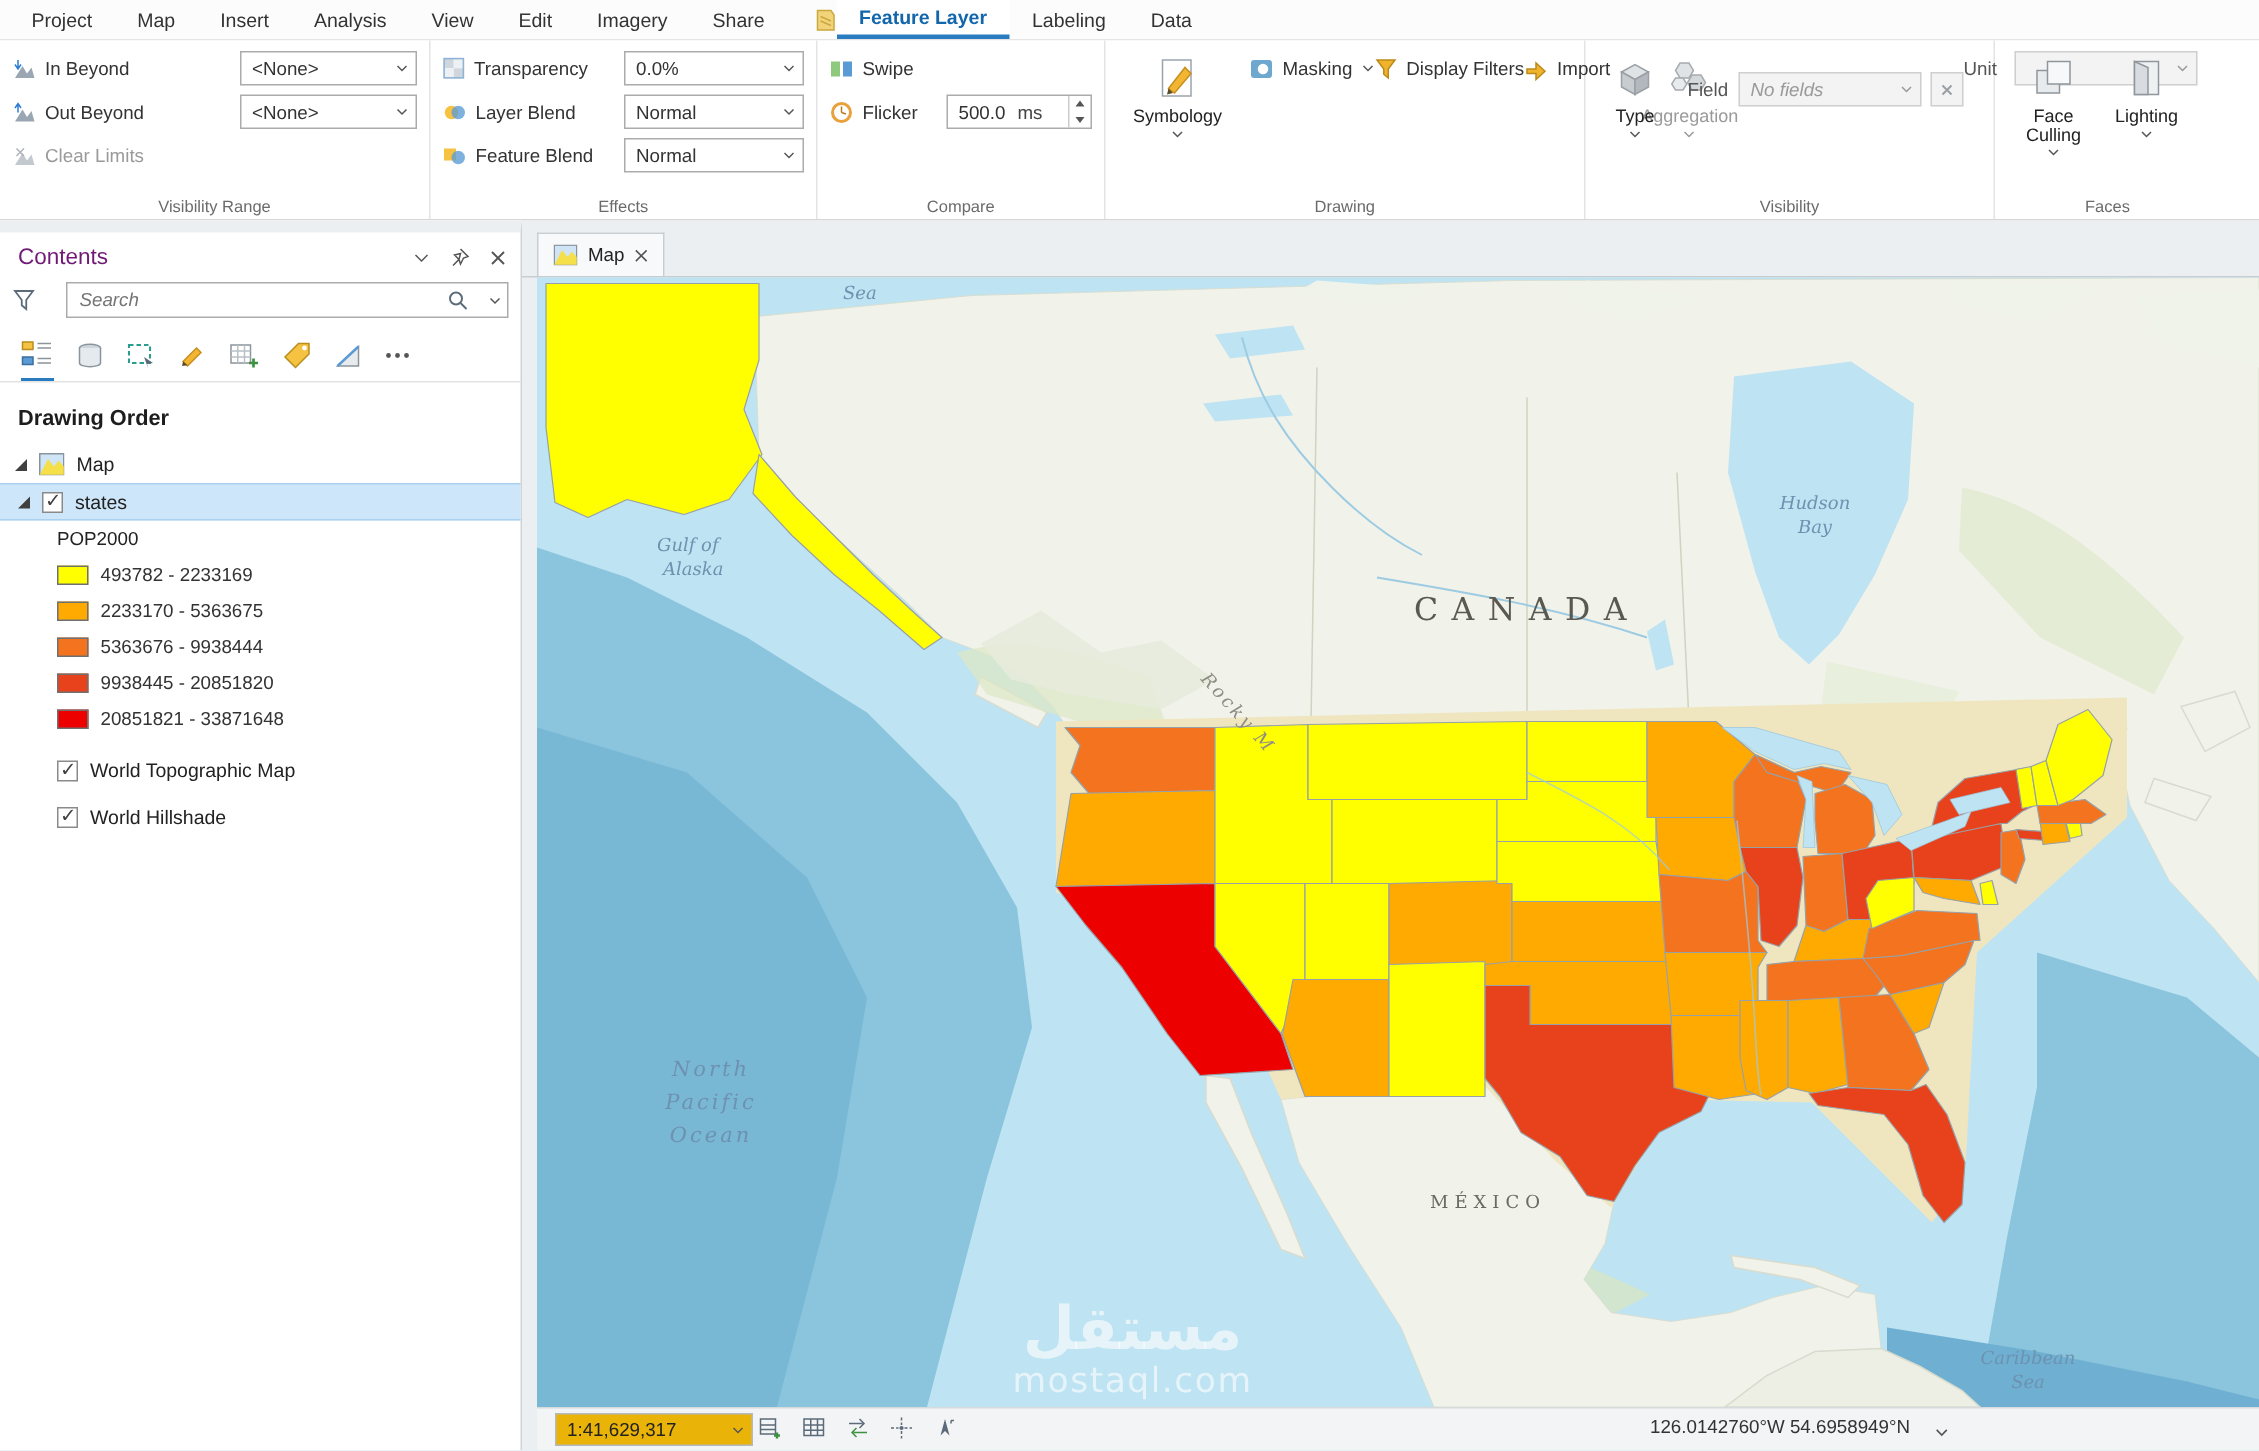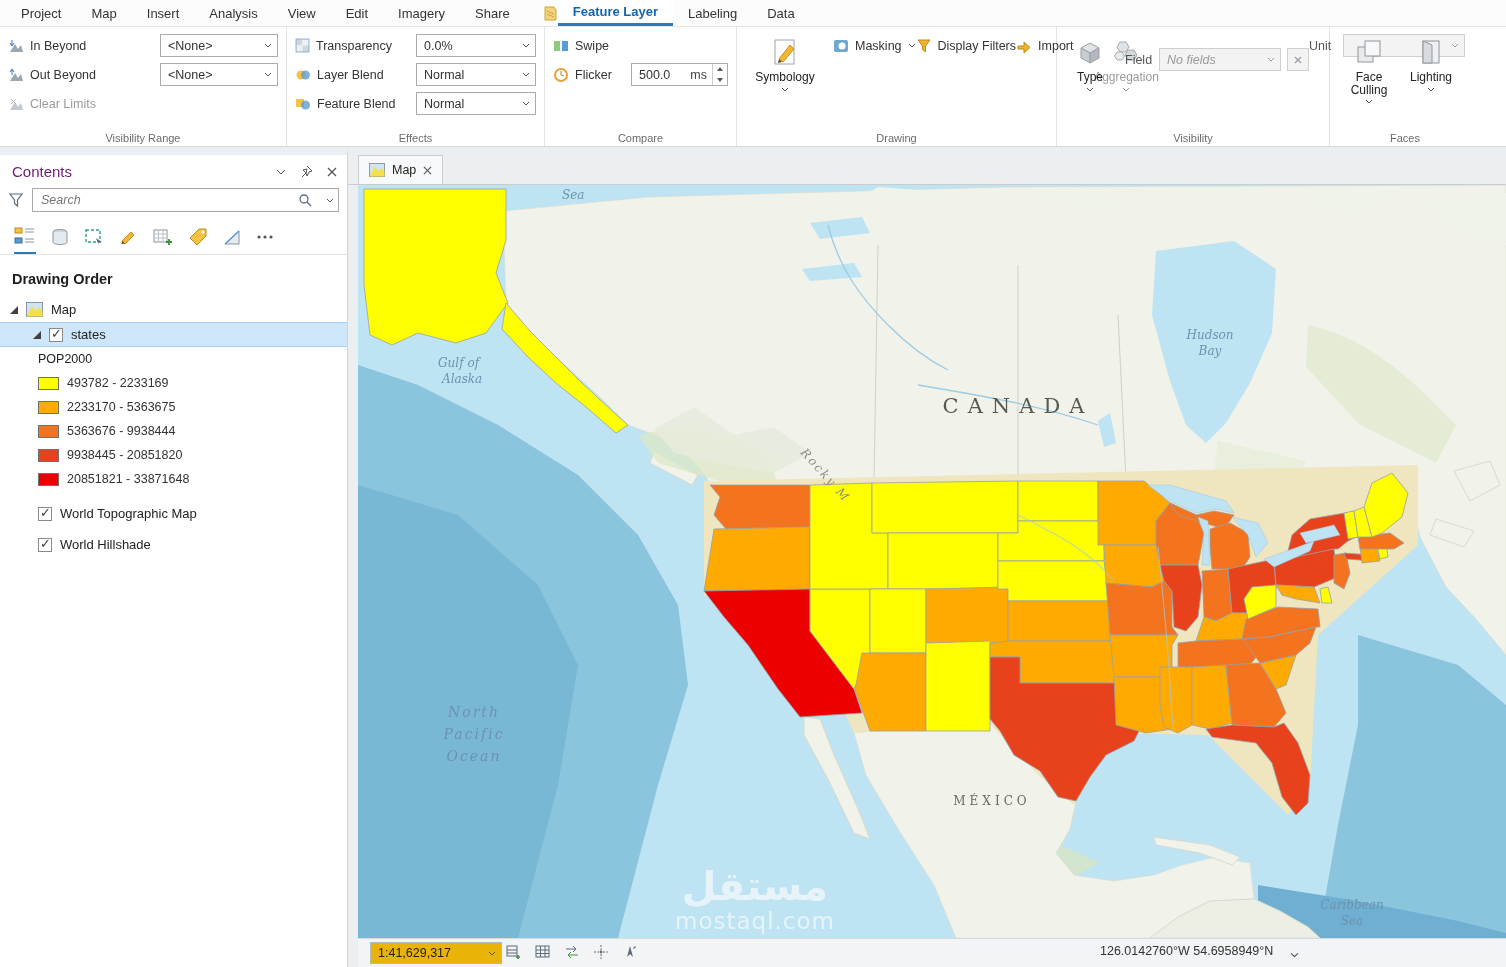--- a/index.html
+++ b/index.html
@@ -16,38 +16,38 @@
   .gcap{position:absolute;bottom:2px;left:0;right:0;text-align:center;font-size:11px;color:#6b6b6b}
   .rrow{display:flex;align-items:center;height:25px;margin-bottom:4px;font-size:12.5px;color:#333}
   .rlabel{margin-left:6px;white-space:nowrap}
   .rlabel.dim{color:#9a9a9a}
   .combo{height:23px;border:1px solid #ababab;background:#fff;display:flex;align-items:center;justify-content:space-between;padding:0 5px 0 7px;font-size:12.5px;margin-left:auto}
   .combo.dis{background:#f3f3f3;color:#9a9a9a;border-color:#cfcfcf}
   .combo .val{white-space:nowrap}
   .combo .val.italic{font-style:italic}
   .chev{flex:none;margin-left:6px}
   .numbox{height:23px;width:97px;border:1px solid #ababab;background:#fff;display:flex;align-items:center;font-size:12.5px;margin-left:auto;padding-left:7px}
-  .numbox .unit{margin-left:20px;color:#444}
+  .numbox .unit{margin-left:8px;color:#444}
   .spin{margin-left:auto;width:15px;height:100%;border-left:1px solid #ccc;display:flex;flex-direction:column}
   .spin span{flex:1;display:flex;align-items:center;justify-content:center}
   .tri-up{width:0;height:0;border-left:3px solid transparent;border-right:3px solid transparent;border-bottom:4px solid #555}
   .tri-dn{width:0;height:0;border-left:3px solid transparent;border-right:3px solid transparent;border-top:4px solid #555}
   .bigbtn{display:flex;flex-direction:column;align-items:center;padding:4px 4px 0;font-size:12px;line-height:13px;text-align:center;flex:none}
   .bigbtn .blabel{margin-top:4px;white-space:pre-line}
   .bigbtn.dis{color:#9a9a9a}
   .smallcol{display:flex;flex-direction:row;margin-left:8px}
   .hflex{display:flex;align-items:flex-start;height:100%}
   .xbtn{width:22px;height:23px;border:1px solid #cfcfcf;background:#f3f3f3;display:flex;align-items:center;justify-content:center;margin-left:6px}
   .flabel{width:34px;font-size:12.5px;color:#555}
   
   #contents{position:absolute;top:147px;left:0;width:348px;bottom:0;background:#fff;border-right:1px solid #cfd4d8;border-top:8px solid #eceff1}
   .phead{display:flex;align-items:center;padding:8px 10px 6px 12px}
   .phead .ptitle{font-size:15px;color:#701a75}
   .phicons{margin-left:auto;display:flex;gap:14px;align-items:center}
-  .searchrow{display:flex;align-items:center;padding:2px 8px 8px 8px;gap:8px}
+  .searchrow{display:flex;align-items:center;padding:2px 8px 8px 8px;gap:20px}
   .searchbox{flex:1;height:24px;border:1px solid #ababab;background:#fff;display:flex;align-items:center;padding:0 4px 0 8px}
   .searchbox input{border:none;outline:none;flex:1;font-size:12.5px;font-style:italic;color:#666;font-family:inherit;background:transparent}
   .ptoolbar{display:flex;align-items:center;gap:14px;padding:6px 0 0 14px;border-bottom:1px solid #e3e3e3;position:relative}
   .ptool{padding-bottom:6px;display:flex;align-items:center}
   .ptool.active{border-bottom:2px solid #2a7cc0}
   .dorder{font-size:14.5px;font-weight:bold;color:#1d1d1d;margin:16px 0 10px 12px}
   .trow{display:flex;align-items:center;height:25px;font-size:13px;color:#222}
   .trow .exp{width:0;height:0;border-left:8px solid transparent;border-bottom:8px solid #404040;margin-right:8px;flex:none}
   .trow.sel{background:#cde6f9;border-top:1px solid #a9d0ee;border-bottom:1px solid #a9d0ee}
   .cb{width:14px;height:14px;border:1px solid #8a8a8a;background:#fff;margin-right:8px;flex:none;position:relative}
@@ -466,21 +466,21 @@
     <span class="exp"></span>
     <span style="margin-right:8px">
         <svg width="17" height="15" viewBox="0 0 17 15">
           <rect x="0.5" y="0.5" width="16" height="14" fill="#cfe4f7" stroke="#8a949c"></rect>
           <path d="M0.5 14.5 L6 4 L10 9 L13 5 L16.5 9 V14.5 Z" fill="#f5e04a"></path>
         </svg>
       </span>
     <span>Map</span>
   </div>
 
-  <div class="trow sel" style="padding-left:33px">
+  <div class="trow sel" style="padding-left:12px">
     <span class="exp"></span>
     <span class="cb"></span>
     <span>states</span>
   </div>
 
   <div class="legendfield">POP2000</div>
 
   <div class="lrow">
     <span class="sw" style="background: rgb(255, 255, 0);"></span>
     <span>493782 - 2233169</span>

